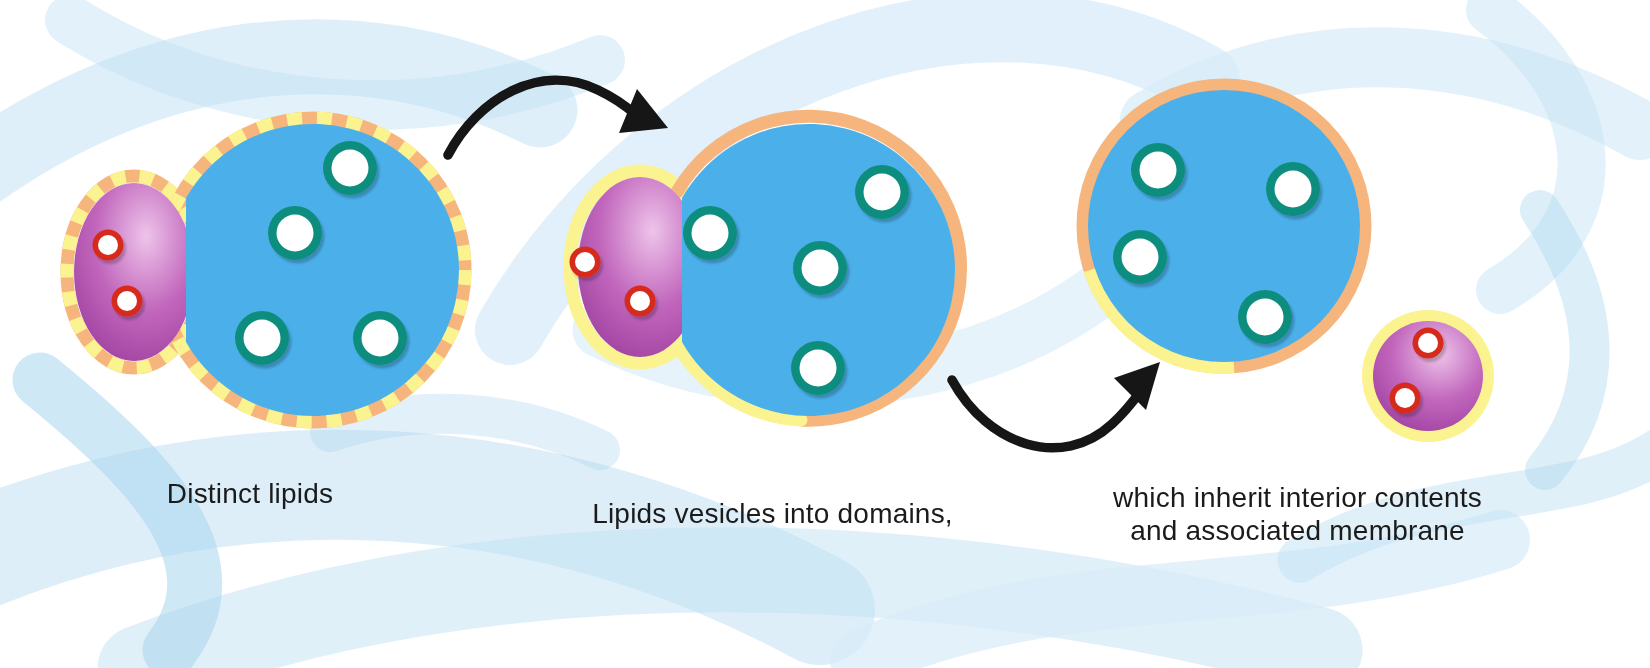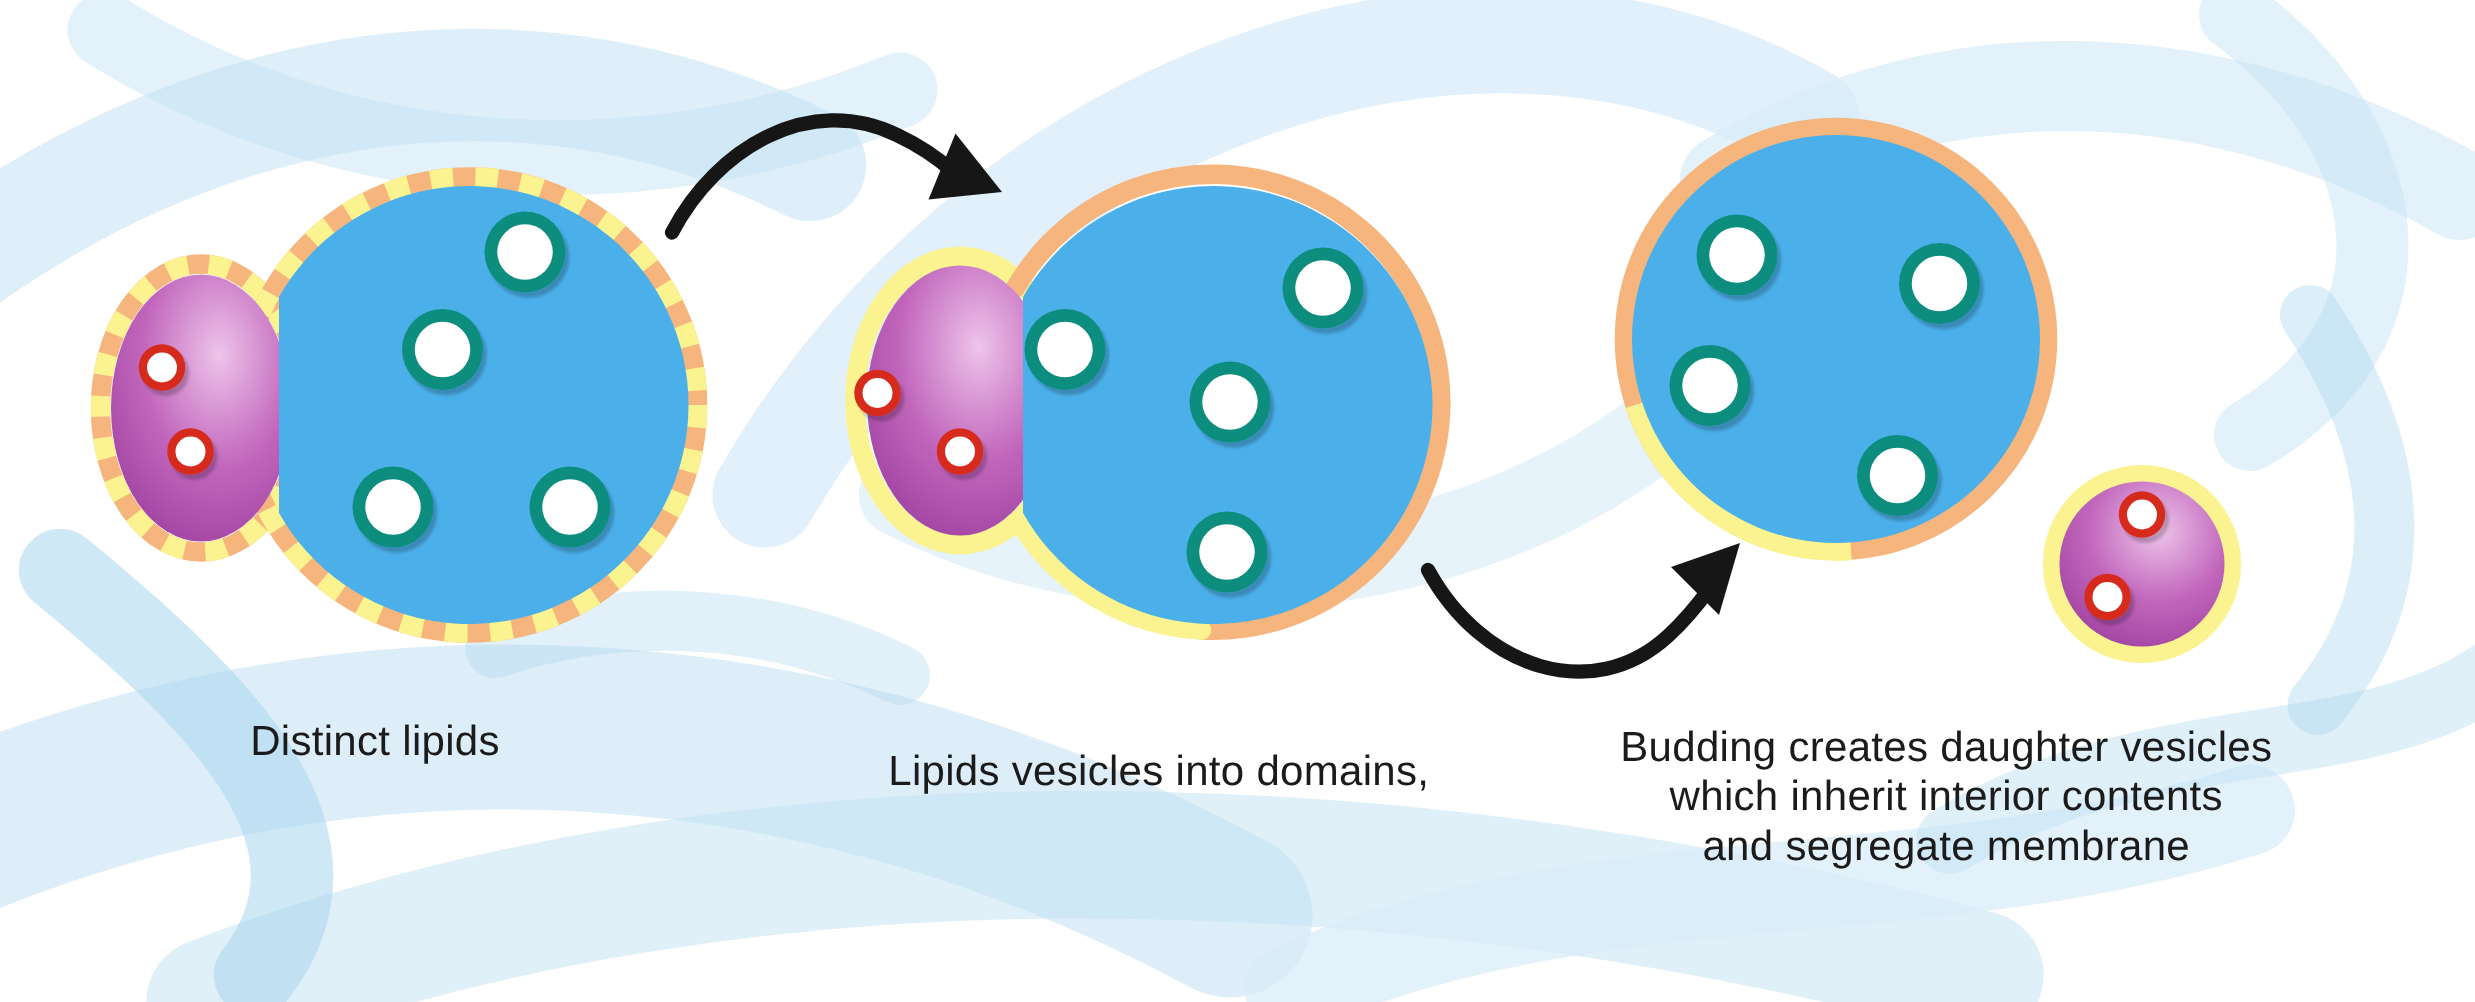--- a/index.html
+++ b/index.html
@@ -156,17 +156,16 @@
   </g>
 </svg>
 
   <div id="cap1" class="caption">
     <div>Distinct lipids</div>
   </div>
   <div id="cap2" class="caption">
     <div>Lipids vesicles into domains,</div>
   </div>
   <div id="cap3" class="caption">
-    <div>Budding creates daughter vesicles</div>
     <div>which inherit interior contents</div>
-    <div>and segregate membrane</div>
+    <div>and associated membrane</div>
   </div>
 </div>
 
 </body></html>

